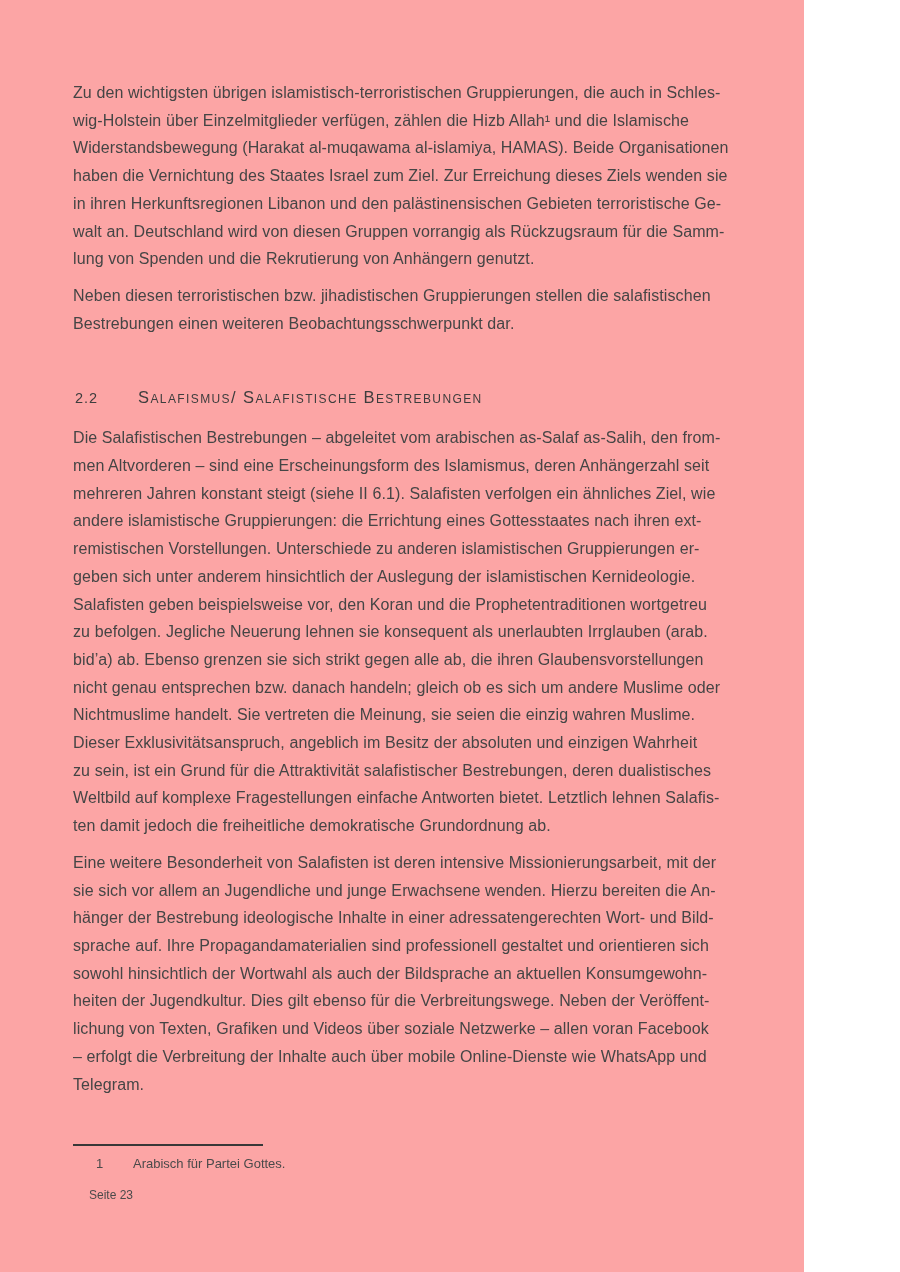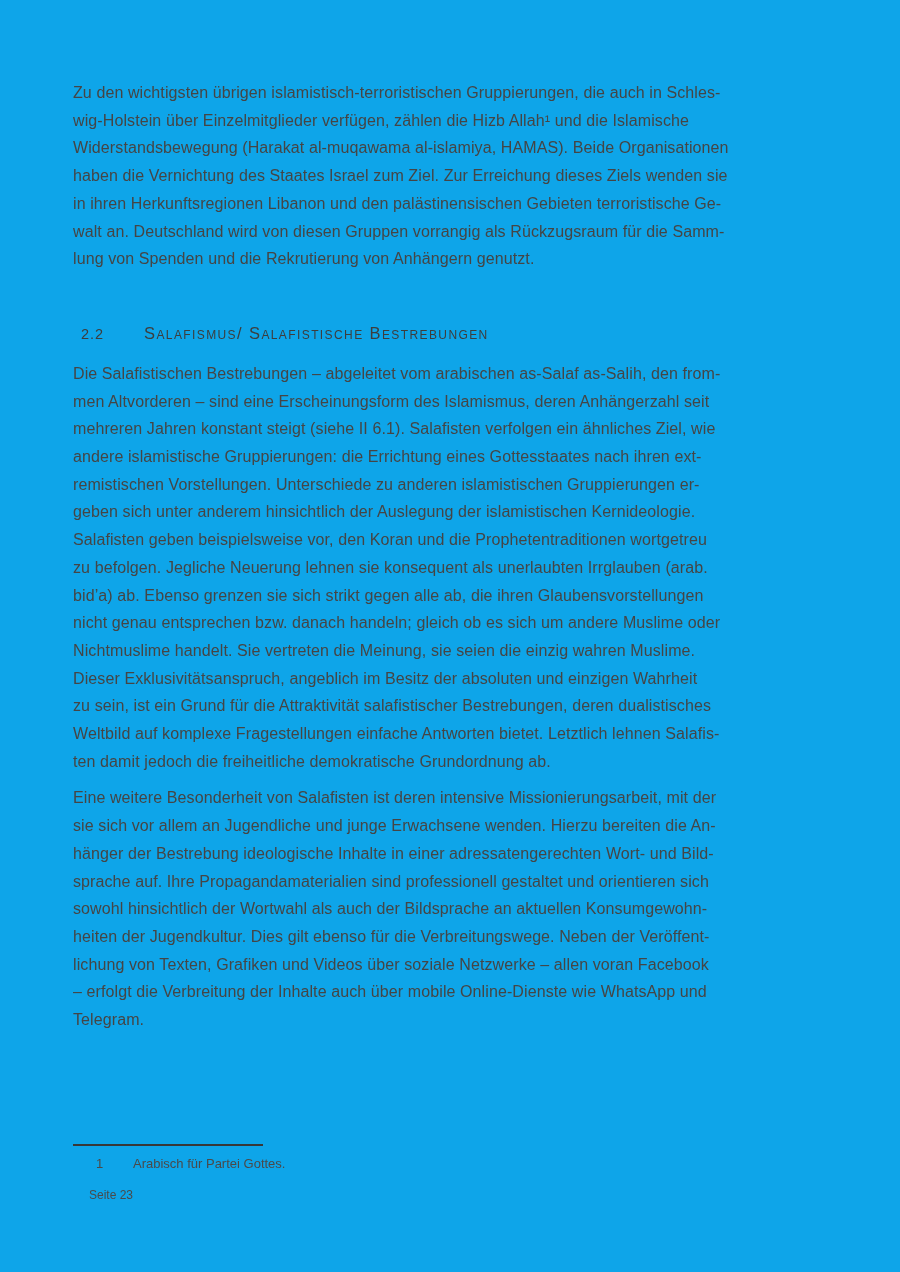--- a/index.html
+++ b/index.html
@@ -2,44 +2,44 @@
 <html lang="de"><head>
 <meta charset="utf-8">
 <style>
   html, body {
     margin: 0;
     padding: 0;
     background: #ffffff;
   }
   .page {
     position: relative;
-    width: 900px;
+    width: 804px;
     height: 1272px;
-    background: #0ea5e9;
+    background: #fca5a5;
     font-family: "Liberation Sans", sans-serif;
     color: #454545;
     overflow: hidden;
   }
   .content {
     position: absolute;
     left: 73px;
     top: 79px;
     width: 756px;
   }
   .body-text {
     margin: 0 0 9px 0;
     font-size: 16px;
     line-height: 27.7px;
     font-weight: 400;
     letter-spacing: 0.1px;
     white-space: pre-line;
     color: #454545;
   }
   .section-heading {
-    margin: 49px 0 15px 8px;
+    margin: 49px 0 15px 2px;
     font-size: 16.5px;
     line-height: 22px;
     font-weight: 400;
     color: #3d3d3d;
   }
   .heading-number {
     display: inline-block;
     width: 63px;
     font-size: 14.5px;
     letter-spacing: 1px;
@@ -84,20 +84,22 @@
 
 <div class="page">
   <main class="content">
     <p class="body-text">Zu den wichtigsten übrigen islamistisch-terroristischen Gruppierungen, die auch in Schles-
 wig-Holstein über Einzelmitglieder verfügen, zählen die Hizb Allah¹ und die Islamische
 Widerstandsbewegung (Harakat al-muqawama al-islamiya, HAMAS). Beide Organisationen
 haben die Vernichtung des Staates Israel zum Ziel. Zur Erreichung dieses Ziels wenden sie
 in ihren Herkunftsregionen Libanon und den palästinensischen Gebieten terroristische Ge-
 walt an. Deutschland wird von diesen Gruppen vorrangig als Rückzugsraum für die Samm-
 lung von Spenden und die Rekrutierung von Anhängern genutzt.</p>
+    <p class="body-text">Neben diesen terroristischen bzw. jihadistischen Gruppierungen stellen die salafistischen
+Bestrebungen einen weiteren Beobachtungsschwerpunkt dar.</p>
     <h2 class="section-heading">
       <span class="heading-number">2.2</span><span class="heading-title">Salafismus/ Salafistische Bestrebungen</span>
     </h2>
     <p class="body-text">Die Salafistischen Bestrebungen – abgeleitet vom arabischen as-Salaf as-Salih, den from-
 men Altvorderen – sind eine Erscheinungsform des Islamismus, deren Anhängerzahl seit
 mehreren Jahren konstant steigt (siehe II 6.1). Salafisten verfolgen ein ähnliches Ziel, wie
 andere islamistische Gruppierungen: die Errichtung eines Gottesstaates nach ihren ext-
 remistischen Vorstellungen. Unterschiede zu anderen islamistischen Gruppierungen er-
 geben sich unter anderem hinsichtlich der Auslegung der islamistischen Kernideologie.
 Salafisten geben beispielsweise vor, den Koran und die Prophetentraditionen wortgetreu

